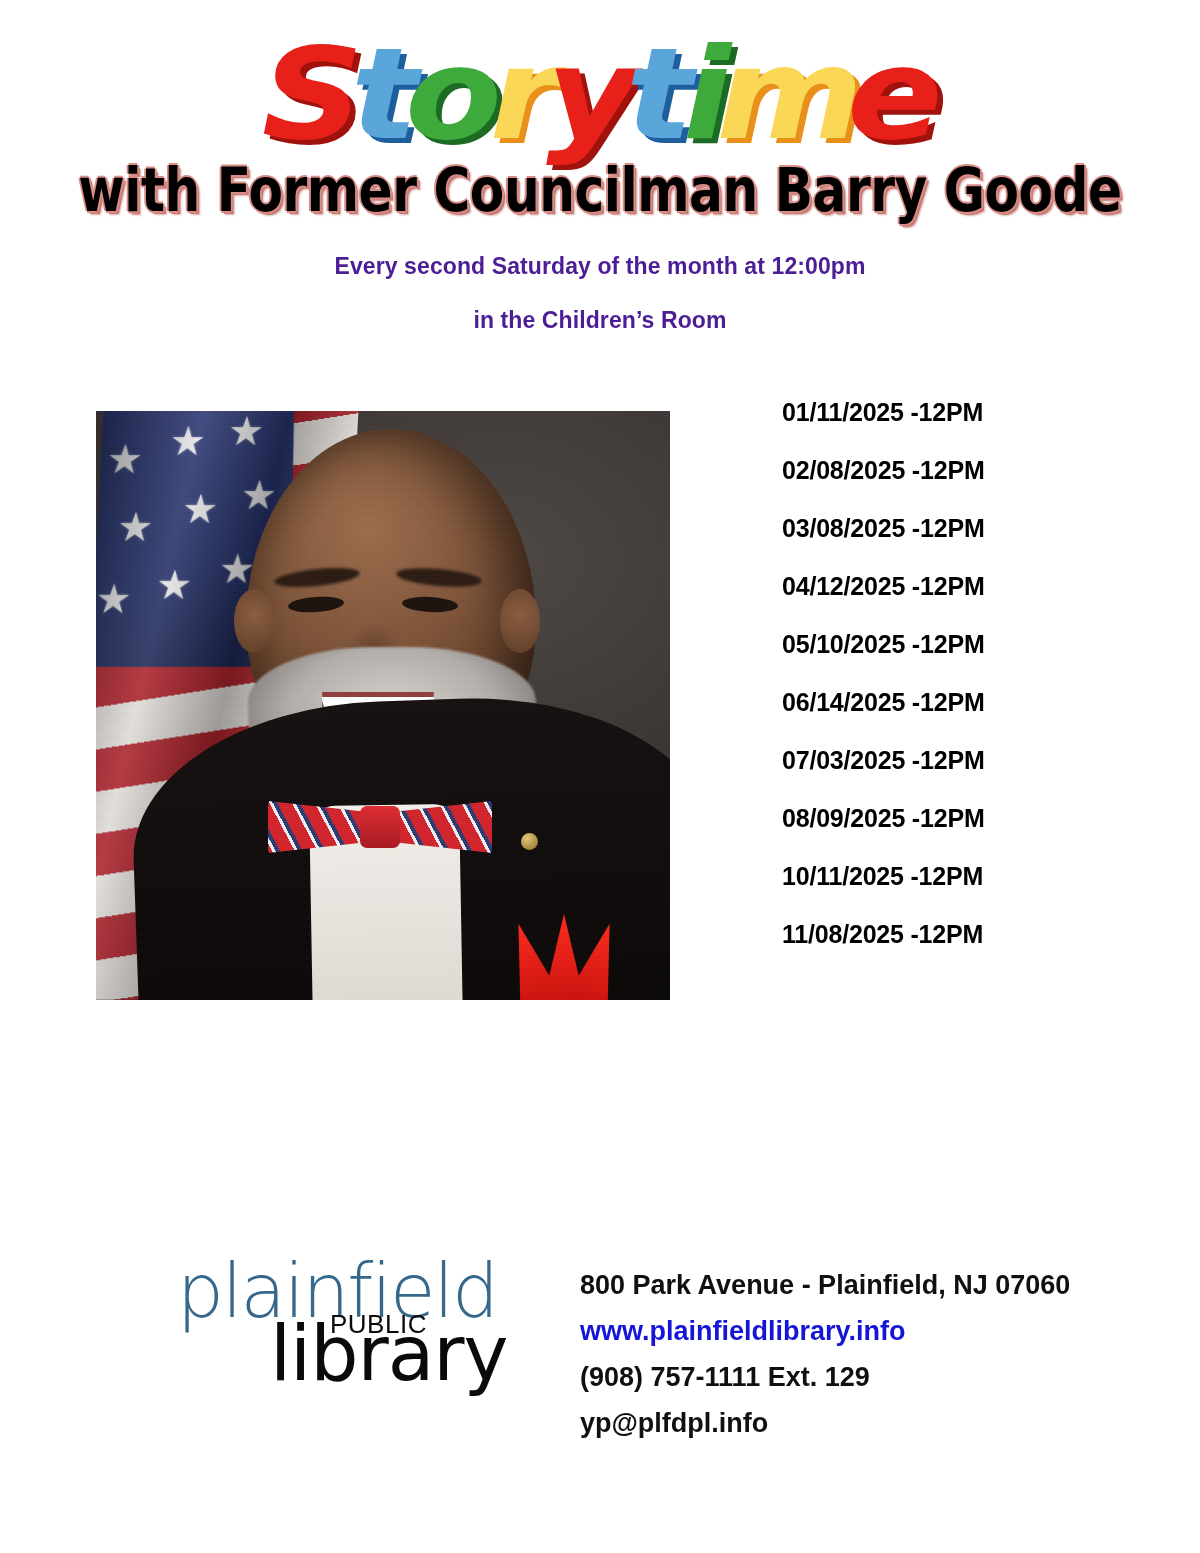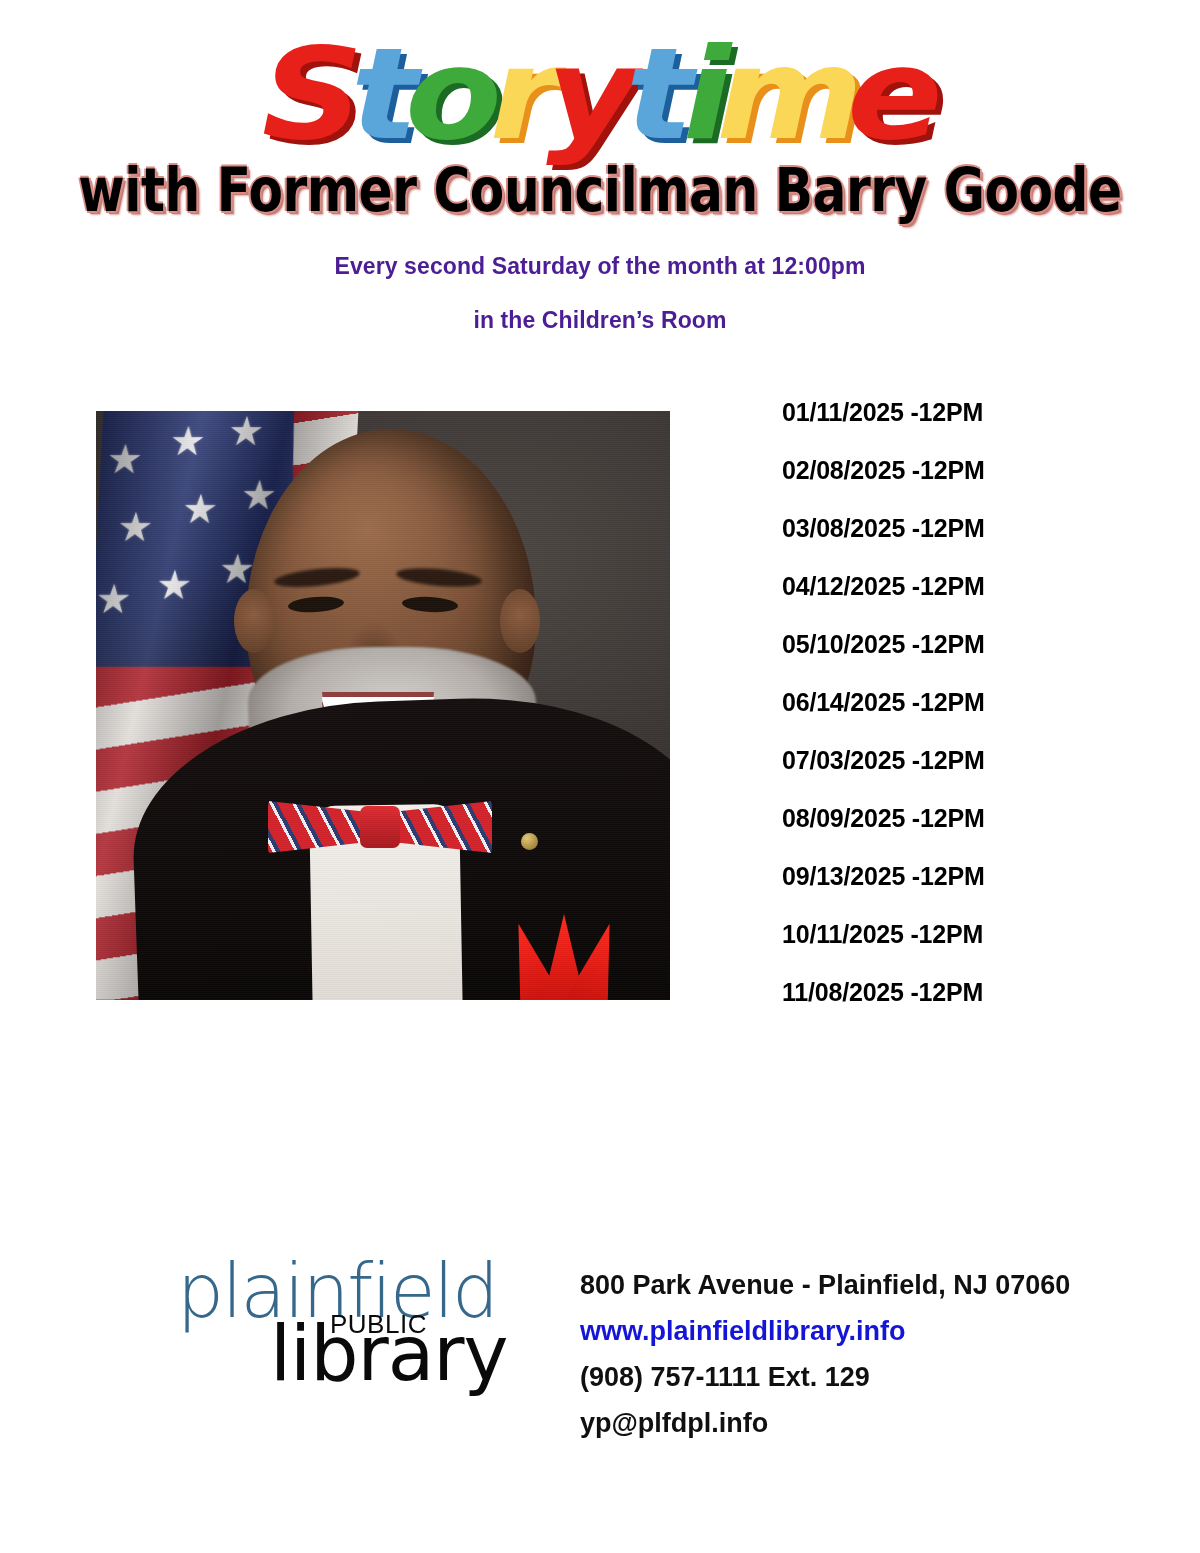--- a/index.html
+++ b/index.html
@@ -380,21 +380,20 @@
 
 <div id="dates-list">
   <div class="date-item">01/11/2025 -12PM</div>
   <div class="date-item">02/08/2025 -12PM</div>
   <div class="date-item">03/08/2025 -12PM</div>
   <div class="date-item">04/12/2025 -12PM</div>
   <div class="date-item">05/10/2025 -12PM</div>
   <div class="date-item">06/14/2025 -12PM</div>
   <div class="date-item">07/03/2025 -12PM</div>
   <div class="date-item">08/09/2025 -12PM</div>
-  <div class="date-item">09/13/2025 -12PM</div>
   <div class="date-item">10/11/2025 -12PM</div>
   <div class="date-item">11/08/2025 -12PM</div>
 </div>
 
 <div id="library-logo">
   <div id="logo-plainfield">plainfield</div>
   <div id="logo-library">library</div>
   <div id="logo-public">PUBLIC</div>
 </div>
 

